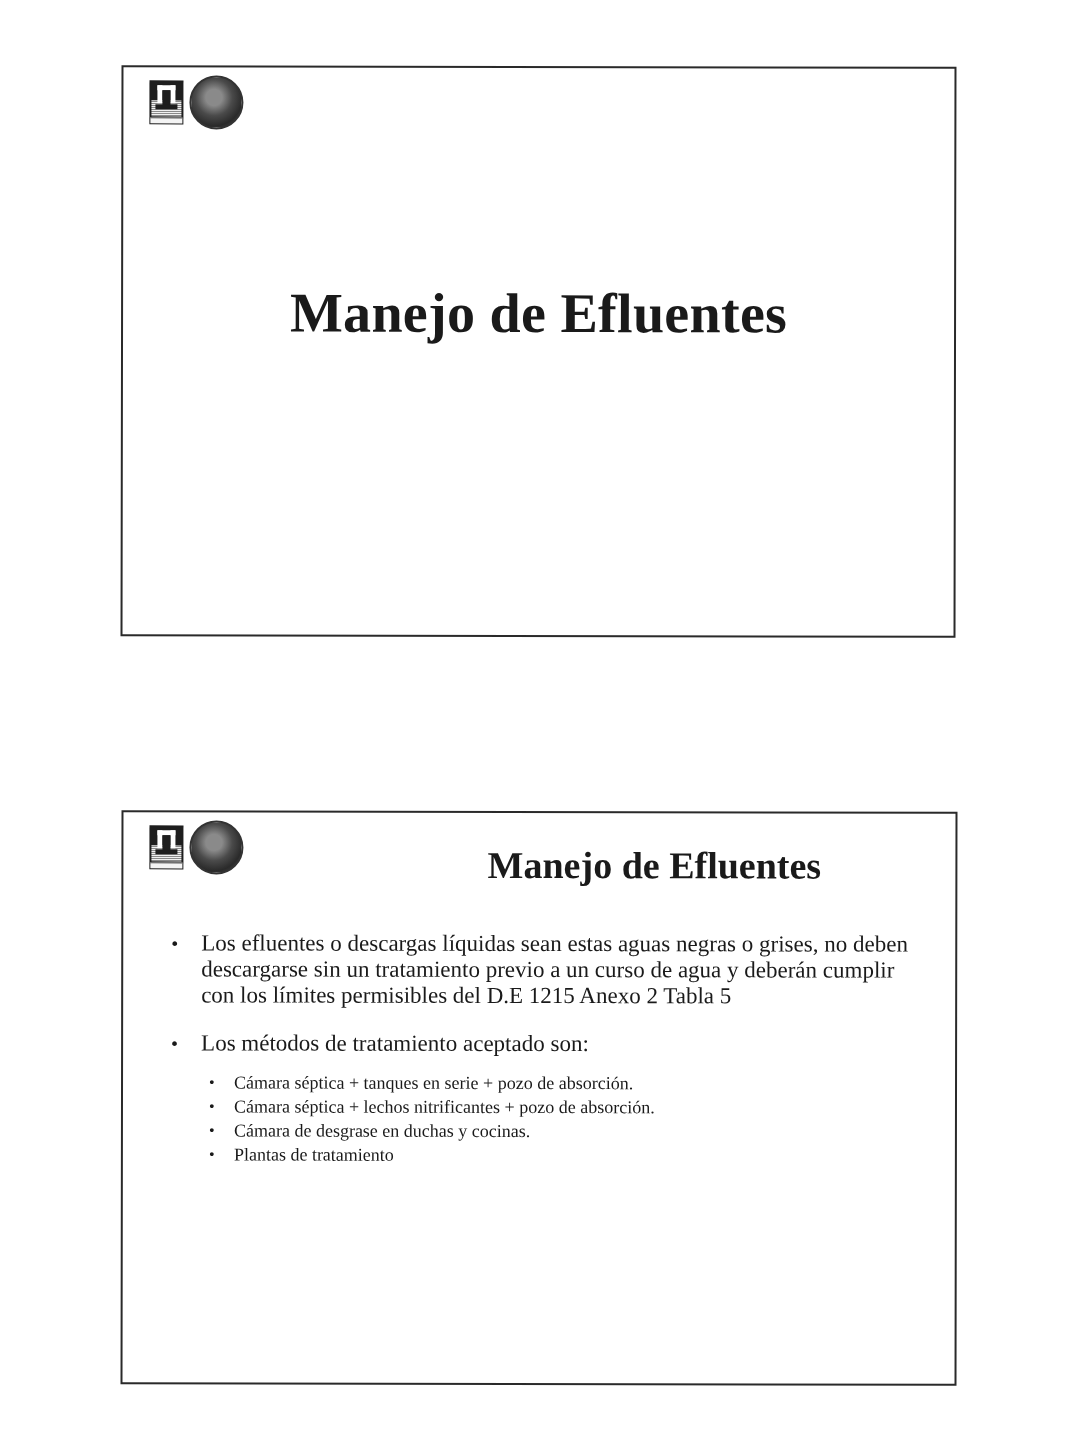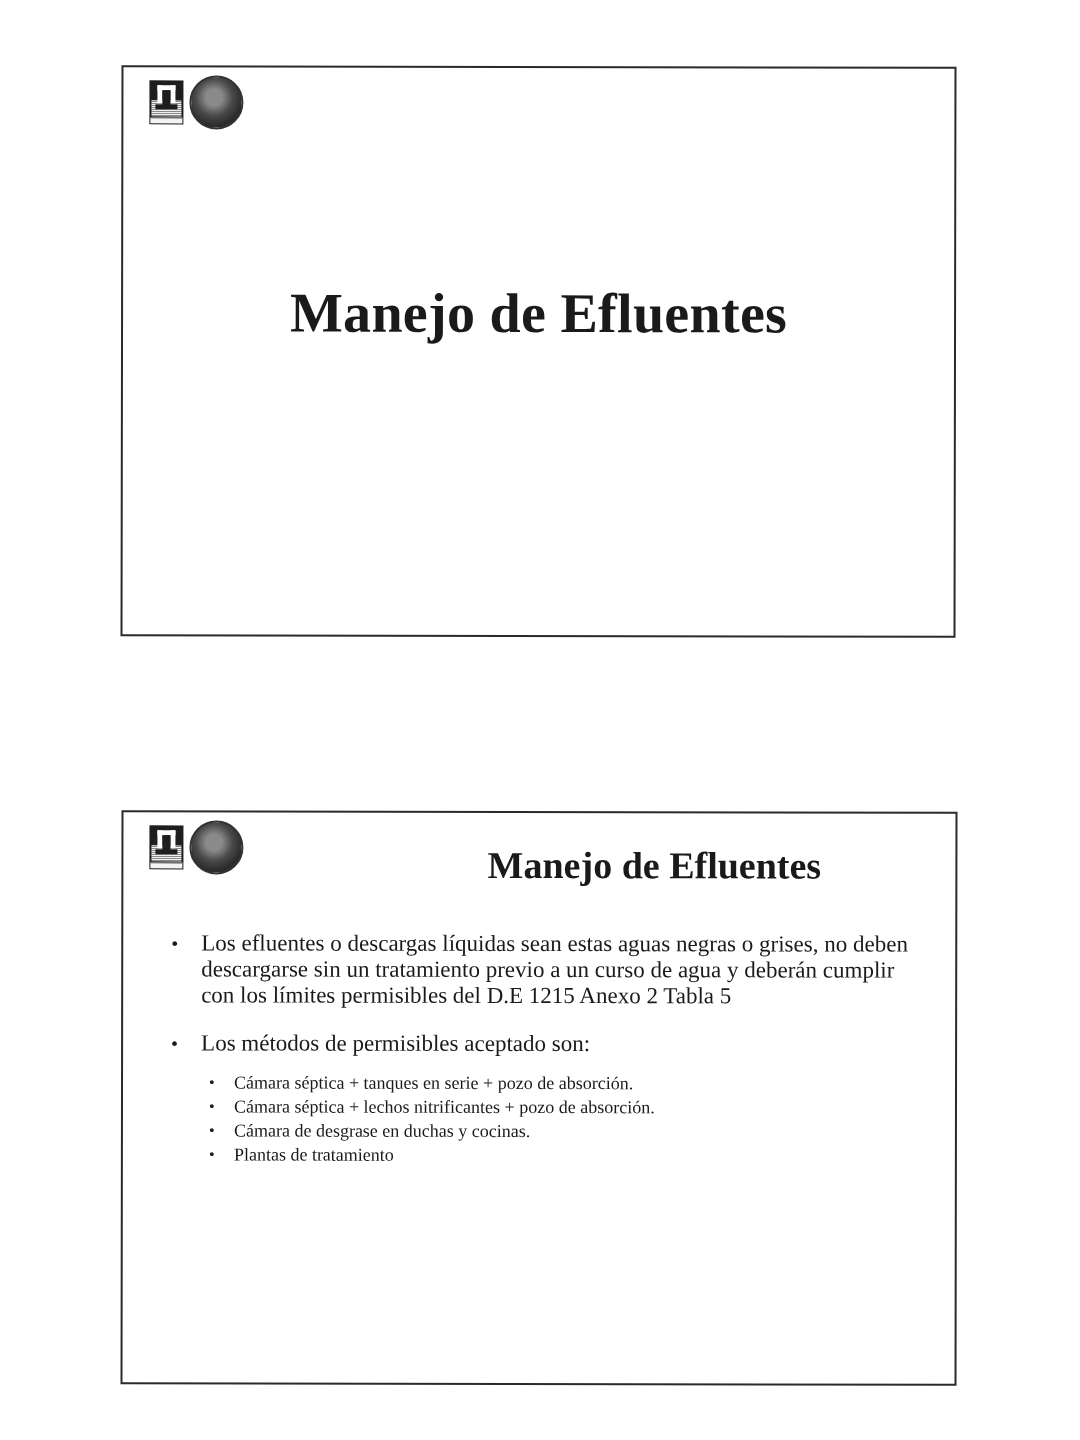--- a/index.html
+++ b/index.html
@@ -83,21 +83,21 @@
       <div class="caption"></div>
     </div>
     <div class="logo-seal"></div>
   </div>
   <div class="title2">Manejo de Efluentes</div>
   <ul class="bullets">
     <li>
       <span>Los efluentes o descargas líquidas sean estas aguas negras o grises, no deben descargarse sin un tratamiento previo a un curso de agua y deberán cumplir con los límites permisibles del D.E 1215 Anexo 2 Tabla 5</span>
     </li>
     <li>
-      <span>Los métodos de permisibles aceptado son:</span>
+      <span>Los métodos de tratamiento aceptado son:</span>
       <ul class="sub">
         <li>Cámara séptica + tanques en serie + pozo de absorción.</li>
         <li>Cámara séptica + lechos nitrificantes + pozo de absorción.</li>
         <li>Cámara de desgrase en duchas y cocinas.</li>
         <li>Plantas de tratamiento</li>
       </ul>
     </li>
   </ul>
 </div>
 

